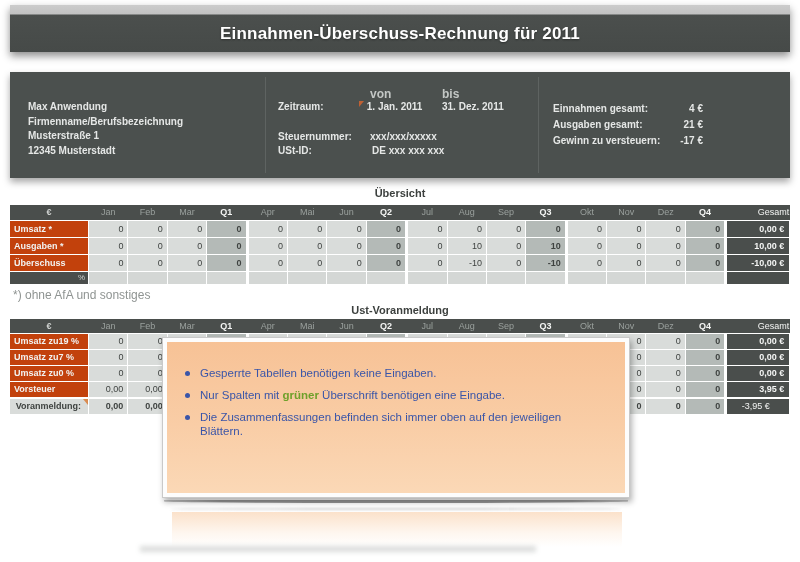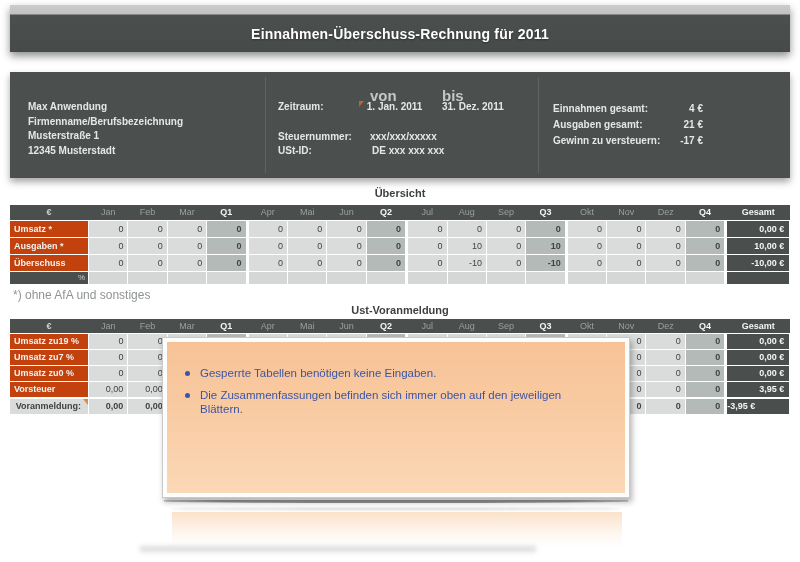--- a/index.html
+++ b/index.html
@@ -10,32 +10,32 @@
   }
 
   
   .titlebar {
     position:absolute; left:10px; top:5px; width:780px; height:47px;
     box-sizing:border-box; padding-top:10px;
     background:linear-gradient(180deg,#cccccc 0,#c2c2c2 9px,#4b4f4d 10px,#464a48 100%);
     box-shadow:0 4px 8px rgba(0,0,0,0.45);
     display:flex; align-items:center; justify-content:center;
   }
-  .titlebar h1 { margin:15px; font-size:14px; font-weight:bold; color:#ffffff; letter-spacing:0.2px;
+  .titlebar h1 { margin:15px; font-size:17px; font-weight:bold; color:#ffffff; letter-spacing:0.2px;
     text-shadow:0 1px 2px rgba(0,0,0,0.4); }
 
   
   .infopanel {
     position:absolute; left:10px; top:72px; width:780px; height:106px;
     background:#4b504e; box-shadow:0 4px 7px rgba(0,0,0,0.35);
     font-size:10px; font-weight:bold; color:#e5e7e6;
   }
   .divider { position:absolute; top:5px; bottom:5px; width:1px; background:#5e6361; }
   .abs { position:absolute; white-space:nowrap; }
-  .dim { color:#c3c7c5; font-size:15px; }
+  .dim { color:#c3c7c5; font-size:12px; }
   .id-lines { position:absolute; left:18px; top:28px; line-height:14.7px; }
   .sum-row { position:absolute; left:543px; width:150px; display:flex; justify-content:space-between; }
 
   .comment-tri { display:inline-block; width:0; height:0;
     border-top:6px solid #bf6134; border-right:5px solid transparent; vertical-align:top; }
   .cell-tri { position:absolute; right:0; top:0; width:0; height:0;
     border-top:6px solid #d98a4f; border-left:5px solid transparent; }
 
   
   .sec-title { position:absolute; left:0; width:800px; text-align:center;
@@ -51,39 +51,39 @@
   .t-label { width:78px; margin-right:1px; box-sizing:border-box; }
   .t-cell  { width:38.4px; margin-right:1px; box-sizing:border-box; text-align:right; padding-right:4px; }
   .t-cell.qx { margin-right:3px; }
   .t-gesamt { width:62px; box-sizing:border-box; }
 
   .r-hdr { background:#4a4e4c; height:15px !important; line-height:15px !important; }
   #ust .r-hdr { height:14px !important; line-height:14px !important; }
   .h-euro { text-align:center; color:#d3d6d4; font-weight:bold; padding:0; }
   .h-month { text-align:center; color:#9aa09d; padding:0; }
   .h-q { text-align:center; color:#f4f5f4; font-weight:bold; padding:0; }
-  .h-gesamt { text-align:center; color:#f4f5f4; font-weight:bold; }
+  .h-gesamt { text-align:right; color:#f4f5f4; font-weight:normal; }
 
   .r-data .t-label { background:#c2410c; color:#f2f3f2; font-weight:bold; padding-left:4px; }
   .lbl-flex { display:flex; padding-right:7px; }
   .r-data .t-cell { background:#d9dcda; }
   .r-data .t-cell.q { background:#b4bab7; font-weight:bold; }
   .r-data .t-gesamt { background:#4a4e4c; color:#f4f5f4; font-weight:bold; text-align:right; padding-right:5px; }
 
   .r-pct { height:12px !important; line-height:12px !important; }
   .r-pct .t-label { background:#4a4e4c; color:#cfd3d1; text-align:right; padding-right:3px; font-size:8px; }
   .r-pct .t-cell { background:#d4d7d5; }
   .r-pct .t-gesamt { background:#4a4e4c; }
 
   .r-vor { margin-top:2px; }
   .r-vor .t-label { background:#d9dcda; color:#34383 6; font-weight:bold; text-align:right;
     padding-right:7px; position:relative; }
   .r-vor .t-cell { background:#d9dcda; font-weight:bold; }
   .r-vor .t-cell.q { background:#b4bab7; }
-  .r-vor .t-gesamt { background:#4a4e4c; color:#f4f5f4; font-weight:bold; text-align:left; padding-right:5px; }
+  .r-vor .t-gesamt { background:#4a4e4c; color:#f4f5f4; font-weight:normal; text-align:center; padding-right:5px; }
 
   
   .hinweise {
     position:absolute; left:162px; top:337px; width:468px; height:161px; z-index:5;
     box-sizing:border-box; background:#fdfdfd; border:1px solid #c9c9c9; padding:4px;
     box-shadow:2px 4px 6px rgba(0,0,0,0.3);
   }
   .hinweise-inner { height:100%; box-sizing:border-box; padding:24px 18px 0 16px;
     background:linear-gradient(180deg,#f7c296 0%,#f9cda6 55%,#fbd8b6 100%); }
   .hw-title { color:#1d3c9c; font-weight:bold; font-size:12px; margin-bottom:26px; }
@@ -385,20 +385,24 @@
 
 <div class="hinweise">
   <div class="hinweise-inner">
     <ul class="hw-list" id="hw-list">
         <li class="hw-item">
           <span class="hw-dot"></span>
           <span><span>Gesperrte Tabellen benötigen keine Eingaben.</span><span class="hw-green"></span><span></span></span>
         </li>
         <li class="hw-item">
           <span class="hw-dot"></span>
+          <span><span>Nur Spalten mit </span><span class="hw-green">grüner</span><span> Überschrift benötigen eine Eingabe.</span></span>
+        </li>
+        <li class="hw-item">
+          <span class="hw-dot"></span>
           <span><span>Die Zusammenfassungen befinden sich immer oben auf den jeweiligen Blättern.</span><span class="hw-green"></span><span></span></span>
         </li>
       </ul>
   </div>
 </div>
 
 <div class="refl-line1"></div>
 <div class="refl-line2"></div>
 <div class="refl-orange"></div>
 <div class="refl-text"></div>

